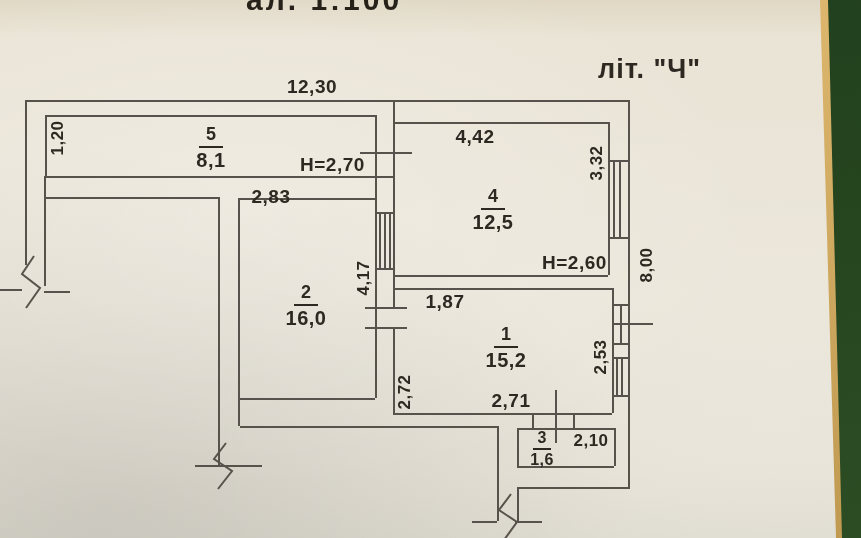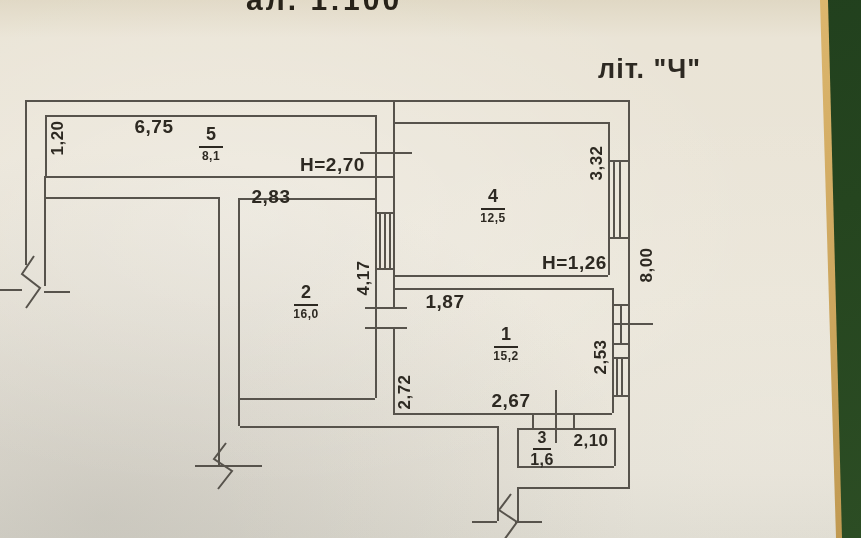--- a/index.html
+++ b/index.html
@@ -19,21 +19,21 @@
   .v{position:absolute;width:2px;background:var(--line,#57534c);}
   .t{position:absolute;color:var(--text,#2d2922);font-size:19px;font-weight:600;
      letter-spacing:0.5px;text-align:center;white-space:nowrap;}
   .rot{transform:rotate(-90deg);transform-origin:center center;}
   .sm{font-size:17px;}
   .scale-note{top:-17px;left:246px;font-size:30px;font-weight:700;letter-spacing:3px;color:#272219;}
   .liter{top:54px;left:598px;font-size:27px;font-weight:600;letter-spacing:1px;}
   .roomlbl{position:absolute;text-align:center;color:var(--text,#2d2922);}
   .roomlbl .num{display:inline-block;font-size:18px;font-weight:700;
                 border-bottom:2px solid var(--text,#2d2922);padding:0 7px 1px 7px;}
-  .roomlbl .area{display:block;font-size:12px;font-weight:600;margin-top:1px;letter-spacing:0.5px;}
+  .roomlbl .area{display:block;font-size:20px;font-weight:600;margin-top:1px;letter-spacing:0.5px;}
   .roomlbl.small .num{font-size:16px;padding:0 5px 1px 5px;}
   .roomlbl.small .area{font-size:16px;}
   svg.brk{position:absolute;overflow:visible;}
   svg.brk polyline{fill:none;stroke:var(--line,#57534c);stroke-width:2;}
 </style>
 </head>
 <body>
 
 <div class="photo" style="--line: #57534c; --text: #2d2922;">
   <div class="paper">
@@ -103,32 +103,33 @@
     <svg class="brk" style="left:16px;top:256px" width="30" height="52">
       <polyline points="18,0 6,18 24,32 10,52"></polyline>
     </svg>
     <svg class="brk" style="left:206px;top:443px" width="30" height="46">
       <polyline points="20,0 8,16 26,28 12,46"></polyline>
     </svg>
     <svg class="brk" style="left:494px;top:494px" width="30" height="46">
       <polyline points="17,0 5,16 23,28 10,46"></polyline>
     </svg>
 
-    <div class="t" style="left:104px;top:116px;width:100px">6,75</div>
+    <div class="t" style="left:262px;top:76px;width:100px">12,30</div>
     <div class="t sm rot" style="left:36px;top:128px;width:44px">1,20</div>
     <div class="t" style="left:300px;top:154px">H=2,70</div>
+    <div class="t" style="left:430px;top:126px;width:90px">4,42</div>
     <div class="t sm rot" style="left:575px;top:153px;width:44px">3,32</div>
-    <div class="t" style="left:542px;top:252px">H=1,26</div>
+    <div class="t" style="left:542px;top:252px">H=2,60</div>
     <div class="t sm rot" style="left:625px;top:255px;width:44px">8,00</div>
     <div class="t" style="left:231px;top:186px;width:80px">2,83</div>
     <div class="t sm rot" style="left:342px;top:268px;width:44px">4,17</div>
     <div class="t" style="left:405px;top:291px;width:80px">1,87</div>
     <div class="t sm rot" style="left:579px;top:347px;width:44px">2,53</div>
     <div class="t sm rot" style="left:383px;top:382px;width:44px">2,72</div>
-    <div class="t" style="left:471px;top:390px;width:80px">2,67</div>
+    <div class="t" style="left:471px;top:390px;width:80px">2,71</div>
     <div class="t sm" style="left:561px;top:431px;width:60px">2,10</div>
 
     <div class="roomlbl" style="left:184px;top:124px;width:54px">
       <span class="num">5</span>
       <span class="area">8,1</span>
     </div>
     <div class="roomlbl" style="left:465px;top:186px;width:56px">
       <span class="num">4</span>
       <span class="area">12,5</span>
     </div>

